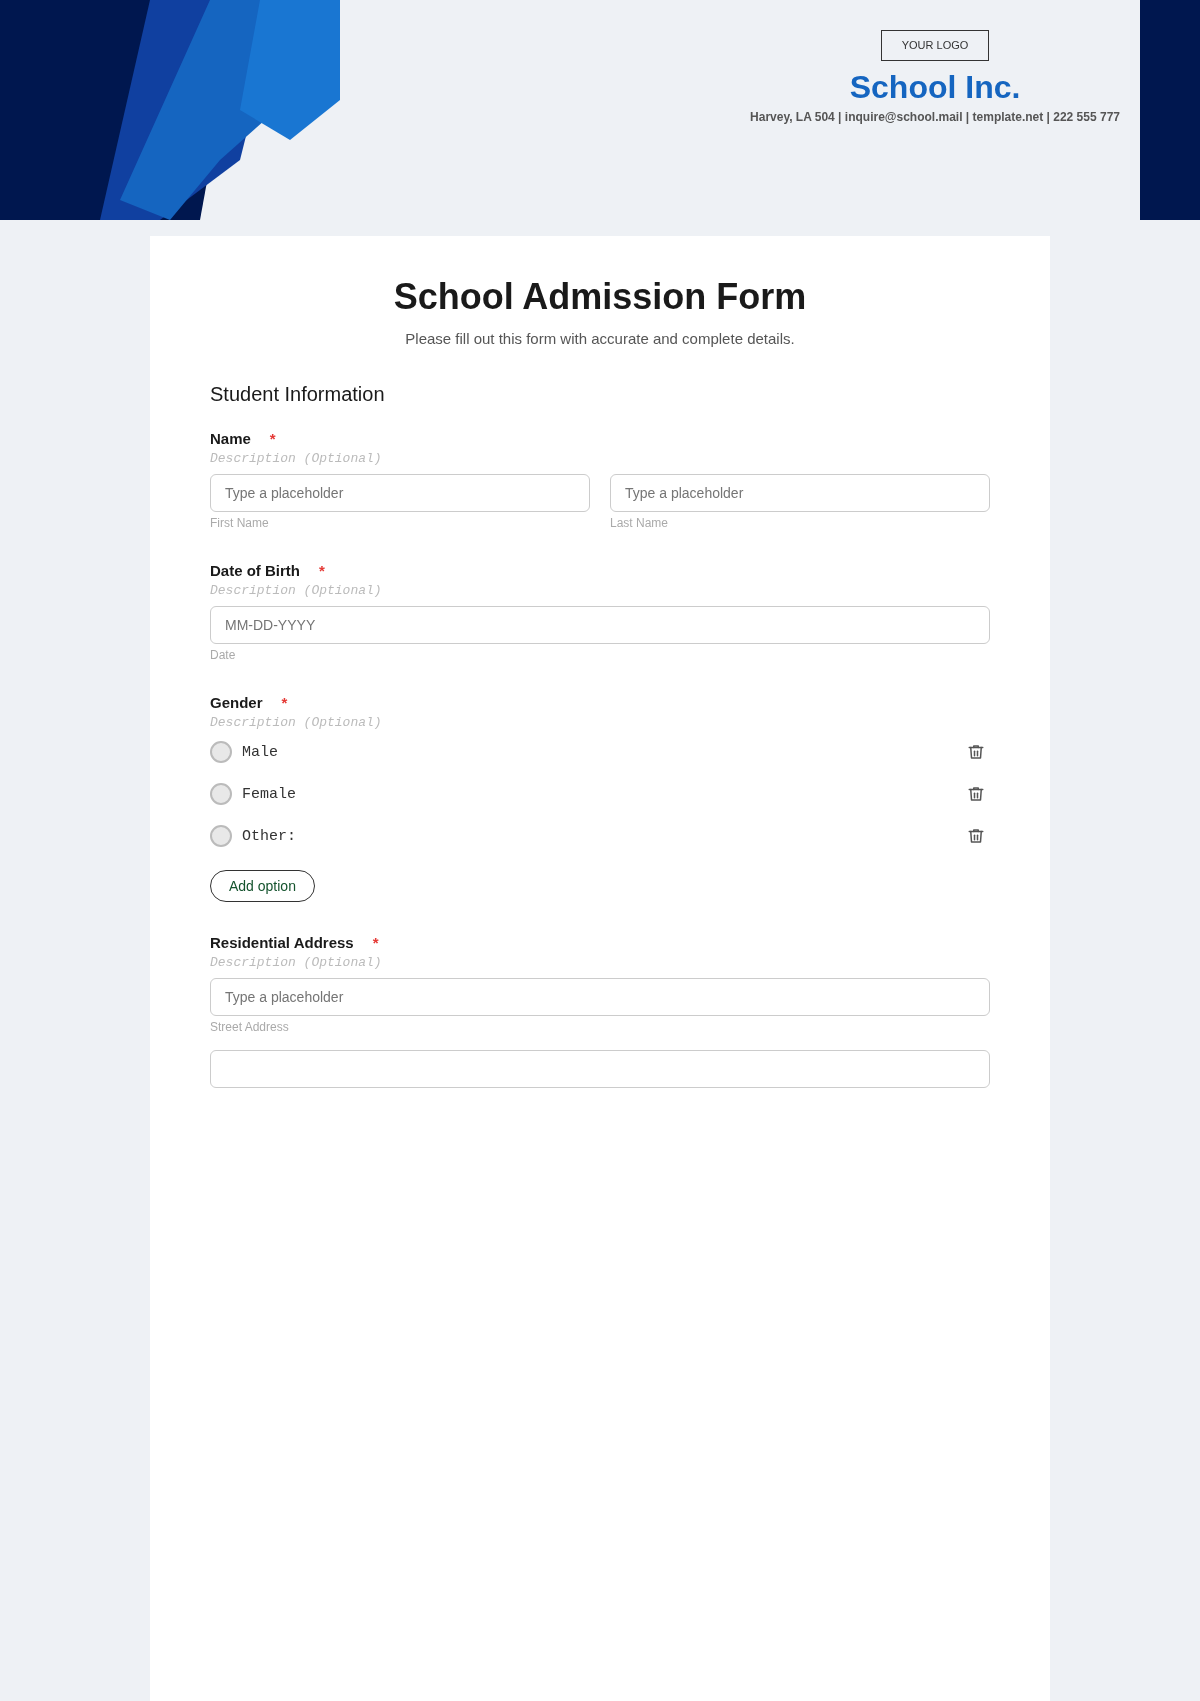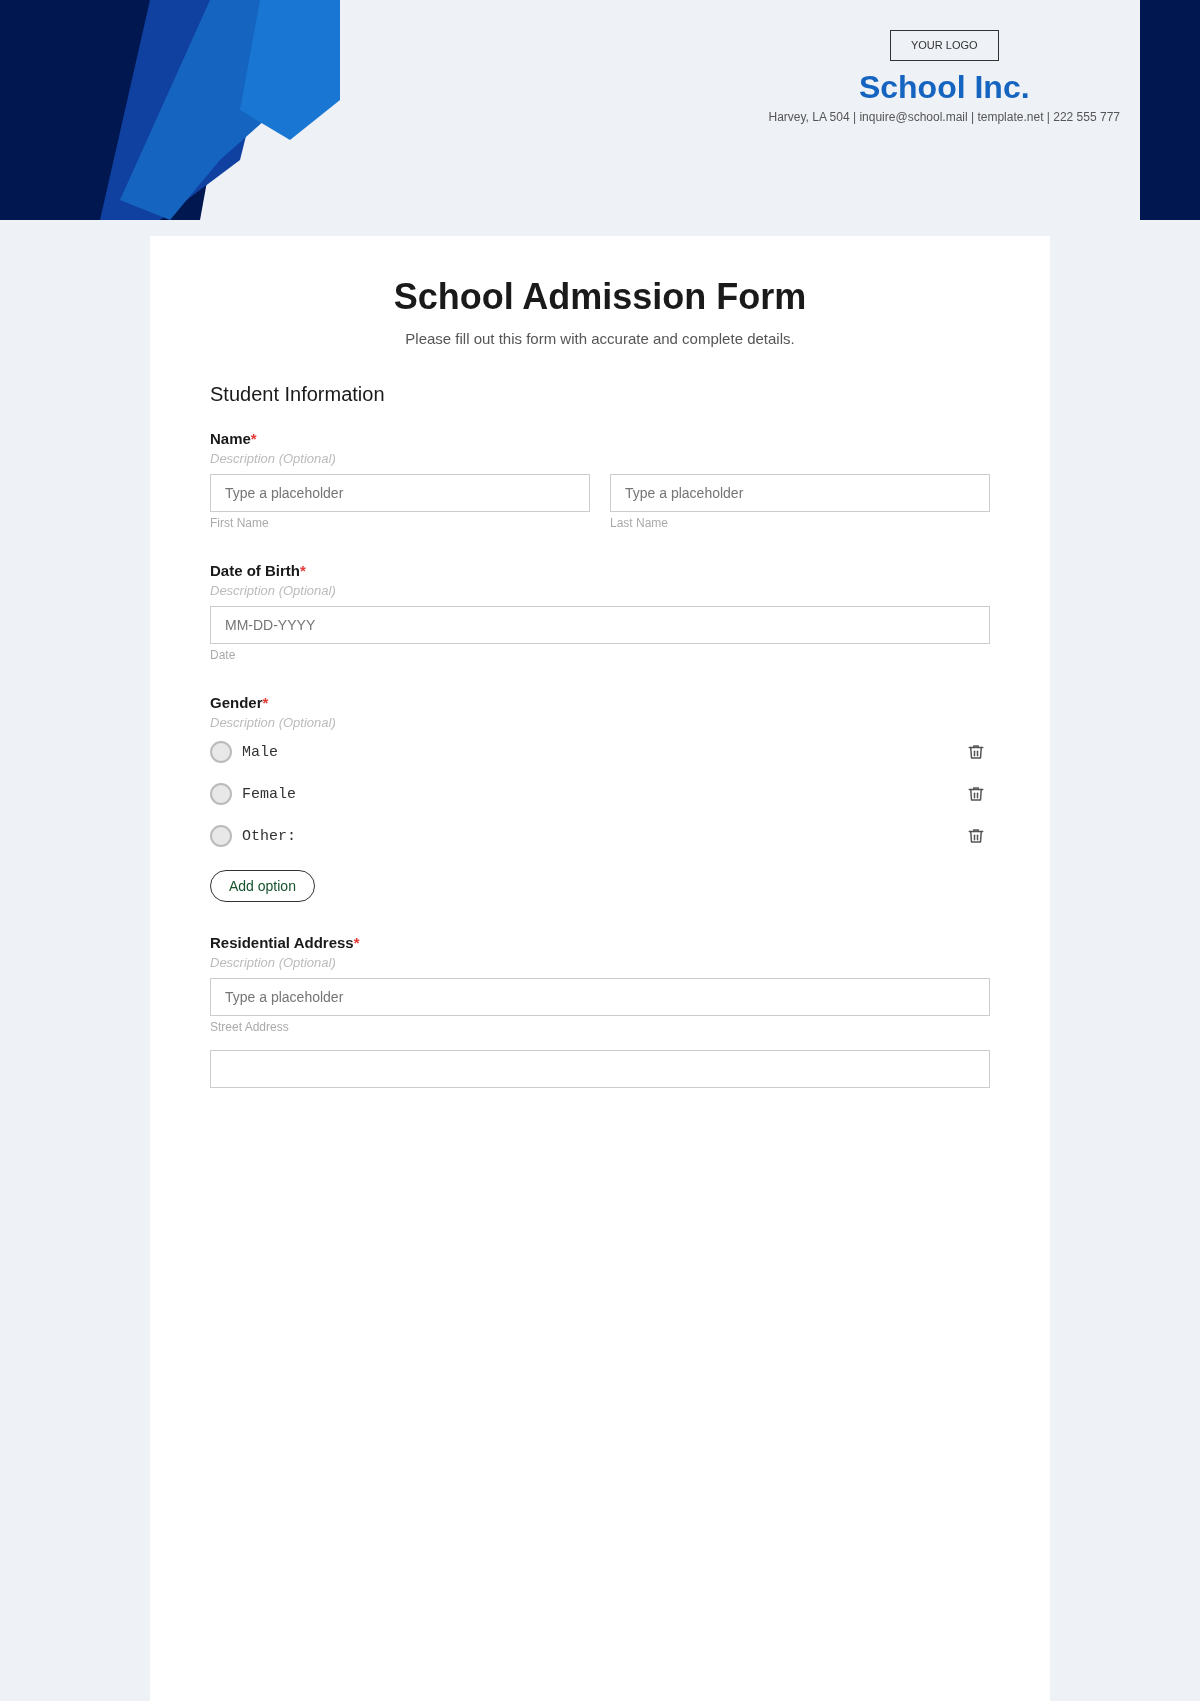--- a/index.html
+++ b/index.html
@@ -54,20 +54,21 @@
     .school-name {
       font-size: 32px;
       font-weight: bold;
       color: #1565c0;
     }
 
     .school-contact {
       font-size: 12px;
       color: #555;
       margin-top: 4px;
+      font-weight: bold;
     }
 
     
     .content {
       max-width: 900px;
       margin: 16px auto;
       padding: 40px 60px 44px;
       background-color: #fff;
       min-height: 1480px;
     }
@@ -99,49 +100,50 @@
       margin-bottom: 32px;
     }
 
     .field-label {
       font-size: 15px;
       font-weight: bold;
       color: #1a1a1a;
       margin-bottom: 4px;
       display: flex;
       align-items: center;
-      gap: 0;
+      gap: 19px;
     }
 
     .required-star {
       color: #e53935;
       font-size: 15px;
     }
 
     .field-description {
       font-size: 13px;
       color: #bbb;
       font-style: italic;
       margin-bottom: 8px;
+      font-family: Liberation Mono, monospace;
     }
 
     .field-row {
       display: flex;
       gap: 20px;
     }
 
     .field-input-wrapper {
       flex: 1;
     }
 
     .field-input {
       width: 100%;
       padding: 10px 14px;
       border: 1.5px solid #ccc;
-      border-radius: 0;
+      border-radius: 6px;
       font-size: 14px;
       color: #aaa;
       background: #fff;
       outline: none;
     }
 
     .field-sublabel {
       font-size: 12px;
       color: #aaa;
       margin-top: 4px;

